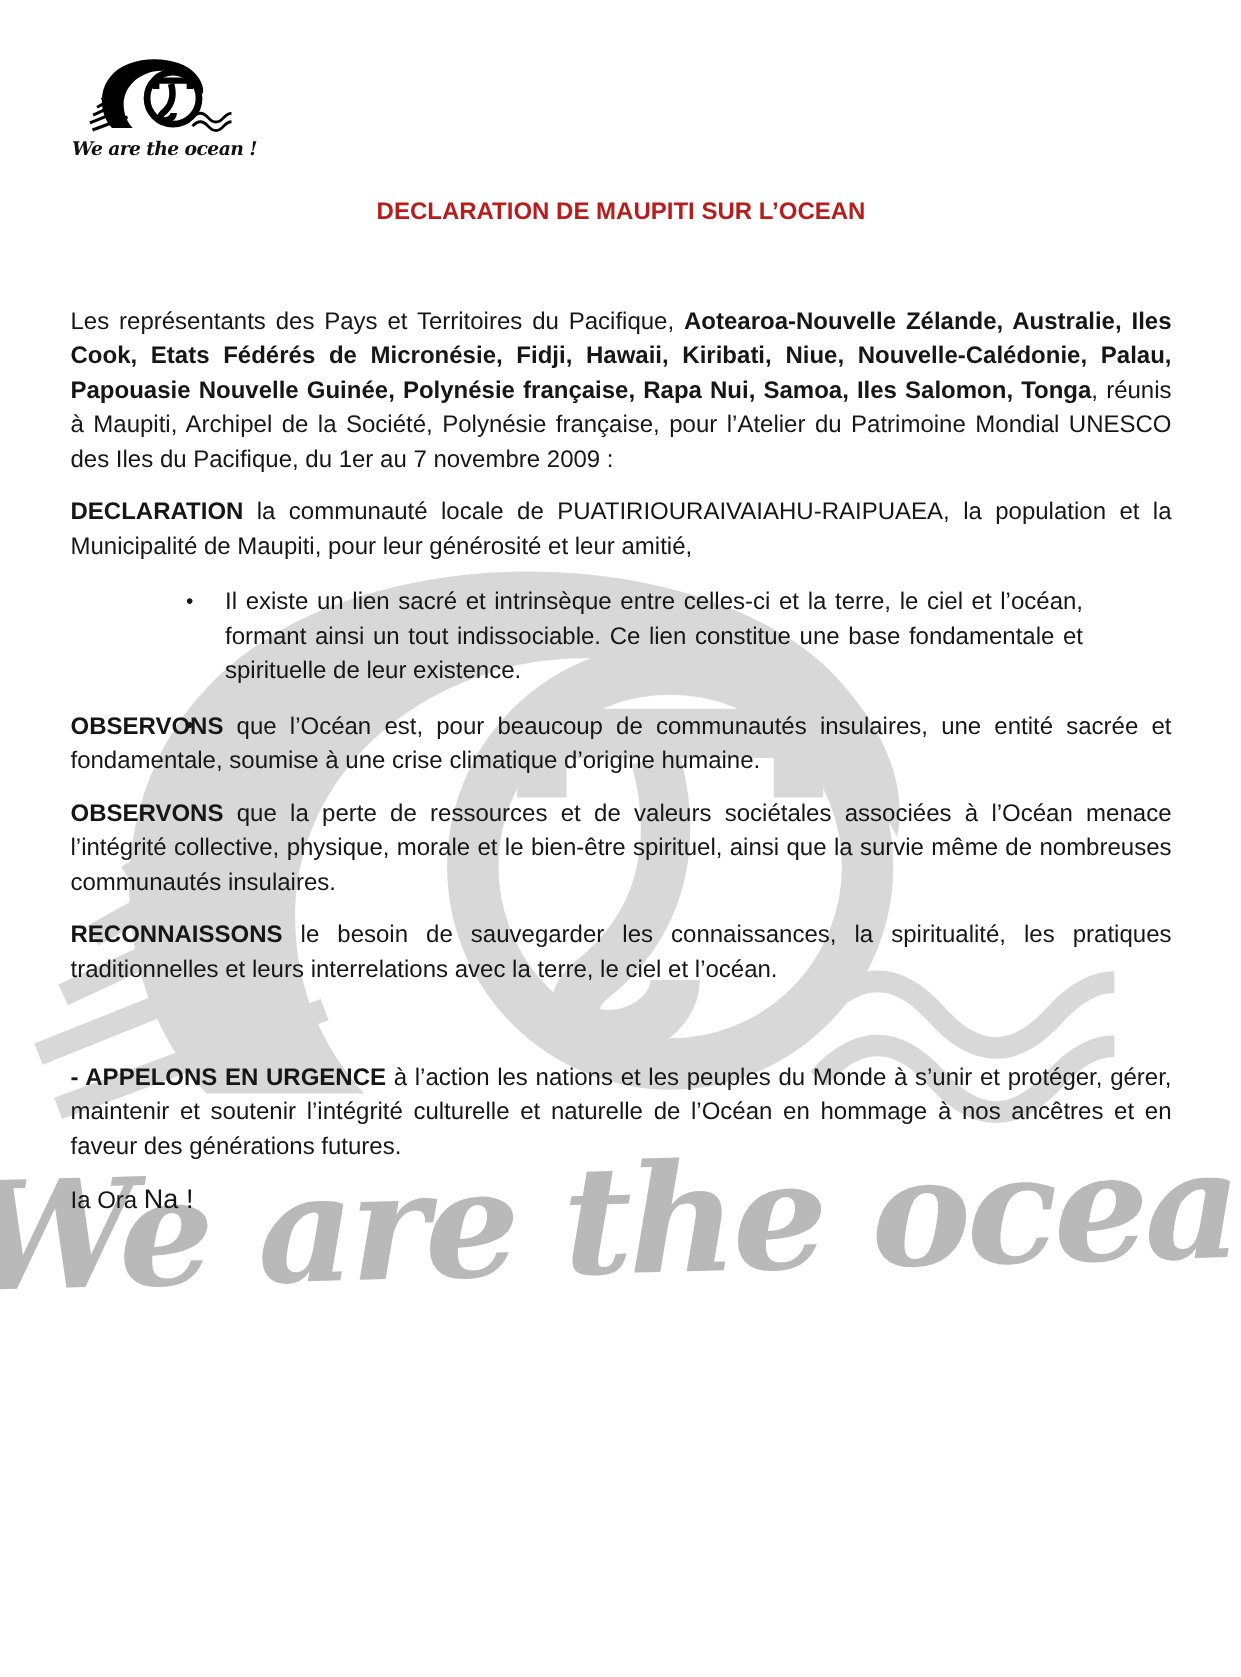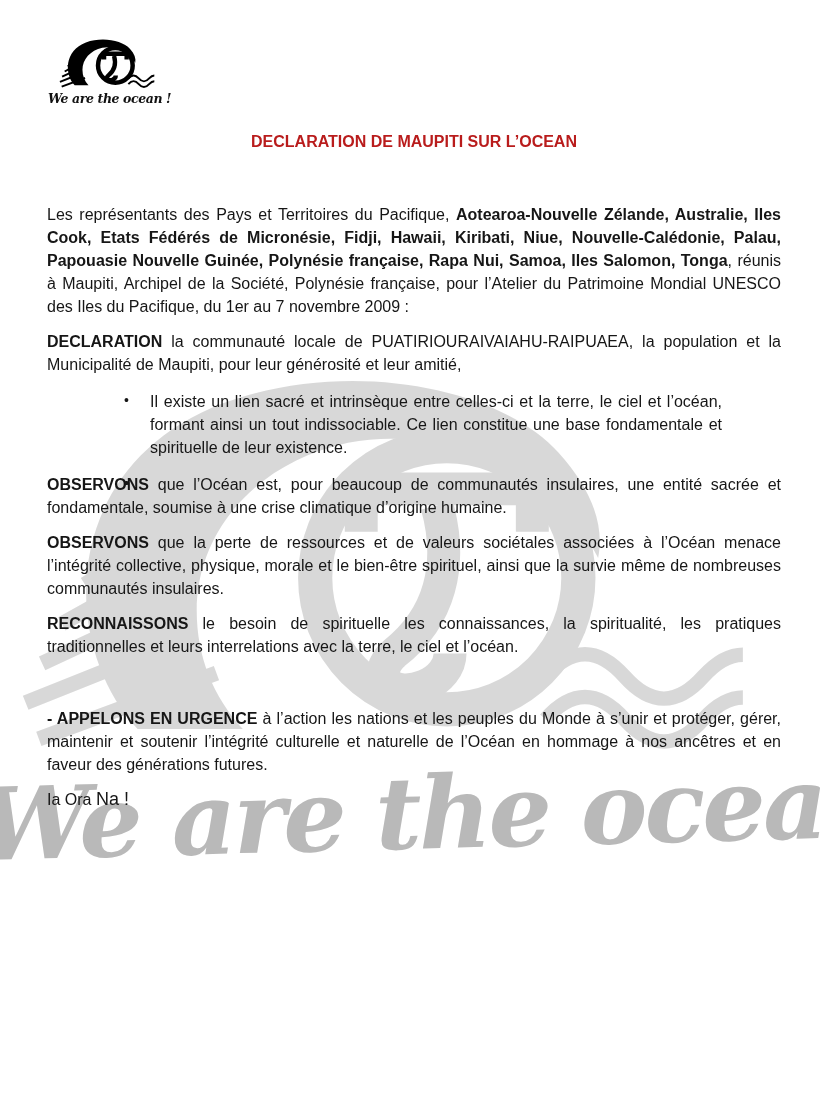--- a/index.html
+++ b/index.html
@@ -88,19 +88,19 @@
 
     <p class="para"><span>Les représentants des Pays et Territoires du Pacifique, </span><span class="b">Aotearoa-Nouvelle Zélande, Australie, Iles Cook, Etats Fédérés de Micronésie, Fidji, Hawaii, Kiribati, Niue, Nouvelle-Calédonie, Palau, Papouasie Nouvelle Guinée, Polynésie française, Rapa Nui, Samoa, Iles Salomon, Tonga</span><span>, réunis à Maupiti, Archipel de la Société, Polynésie française, pour l’Atelier du Patrimoine Mondial UNESCO des Iles du Pacifique, du 1er au 7 novembre 2009 :</span></p>
         <p class="para"><span class="b">DECLARATION</span><span> la communauté locale de PUATIRIOURAIVAIAHU-RAIPUAEA, la population et la Municipalité de Maupiti, pour leur générosité et leur amitié,</span></p>
         <div class="bullets">
           <div class="bullet-item"><span class="bullet-marker">•</span><span>Il existe un lien sacré et intrinsèque entre celles-ci et la terre, le ciel et l’océan, formant ainsi un tout indissociable. Ce lien constitue une base fondamentale et spirituelle de leur existence.</span></div>
           <div class="bullet-item"><span class="bullet-marker">•</span></div>
           <div class="bullet-item"><span class="bullet-marker">•</span></div>
         </div>
         <p class="para"><span class="b">OBSERVONS</span><span> que l’Océan est, pour beaucoup de communautés insulaires, une entité sacrée et fondamentale, soumise à une crise climatique d’origine humaine.</span></p>
         <p class="para"><span class="b">OBSERVONS</span><span> que la perte de ressources et de valeurs sociétales associées à l’Océan menace l’intégrité collective, physique, morale et le bien-être spirituel, ainsi que la survie même de nombreuses communautés insulaires.</span></p>
-        <p class="para"><span class="b">RECONNAISSONS</span><span> le besoin de spirituelle les connaissances, la spiritualité, les pratiques traditionnelles et leurs interrelations avec la terre, le ciel et l’océan.</span></p>
+        <p class="para"><span class="b">RECONNAISSONS</span><span> le besoin de sauvegarder les connaissances, la spiritualité, les pratiques traditionnelles et leurs interrelations avec la terre, le ciel et l’océan.</span></p>
         <p class="para gap-before"><span class="b">- APPELONS EN URGENCE</span><span> à l’action les nations et les peuples du Monde à s’unir et protéger, gérer, maintenir et soutenir l’intégrité culturelle et naturelle de l’Océan en hommage à nos ancêtres et en faveur des générations futures.</span></p>
         <p class="para"><span>Ia Ora </span><span class="lg">Na !</span></p>
       </div>
 
   </div>
 </div>
 
 </body></html>

